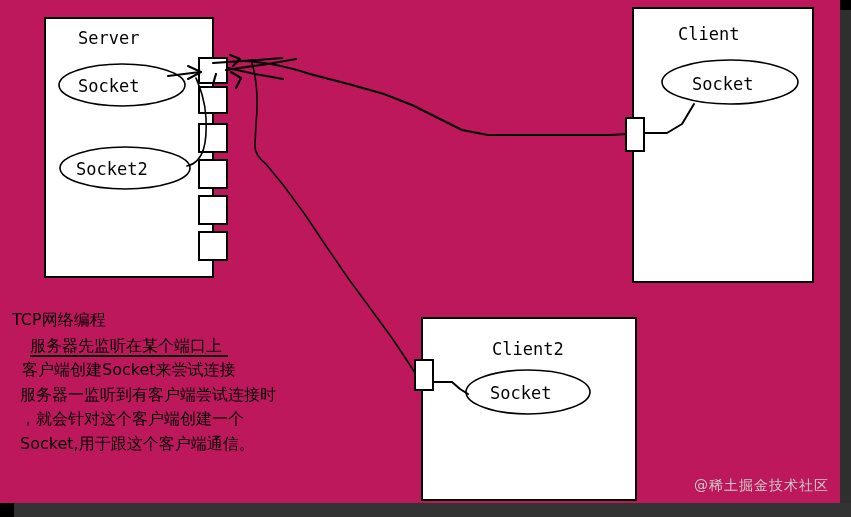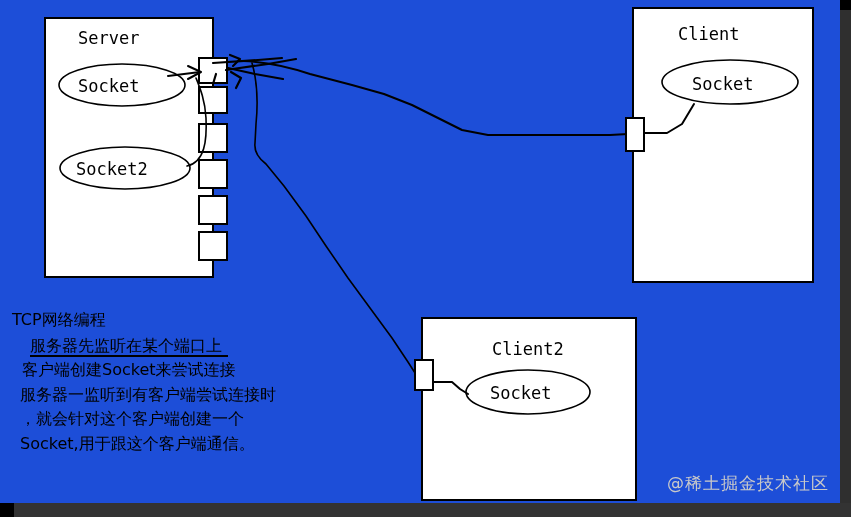--- a/index.html
+++ b/index.html
@@ -11,21 +11,21 @@
   body {
     width: 851px;
     height: 517px;
     overflow: hidden;
     font-family: "DejaVu Sans Mono", "Liberation Mono", monospace;
   }
   #canvas {
     position: relative;
     width: 851px;
     height: 517px;
-    background: #1d4ed8;
+    background: #be185d;
   }
   #diagram-svg {
     position: absolute;
     left: 0;
     top: 0;
     width: 851px;
     height: 517px;
   }
   .edge-bar-right {
     position: absolute;
@@ -57,21 +57,21 @@
     bottom: 0;
     width: 14px;
     height: 14px;
     background: #000000;
   }
   .watermark {
     position: absolute;
     right: 22px;
     bottom: 22px;
     font-family: "DejaVu Sans", "Liberation Sans", sans-serif;
-    font-size: 17px;
+    font-size: 14px;
     color: #c9c9c9;
     letter-spacing: 1px;
     white-space: nowrap;
     user-select: none;
   }
   .svg-label {
     font-family: "DejaVu Sans Mono", "Liberation Mono", monospace;
     font-size: 17px;
     fill: #000000;
   }

